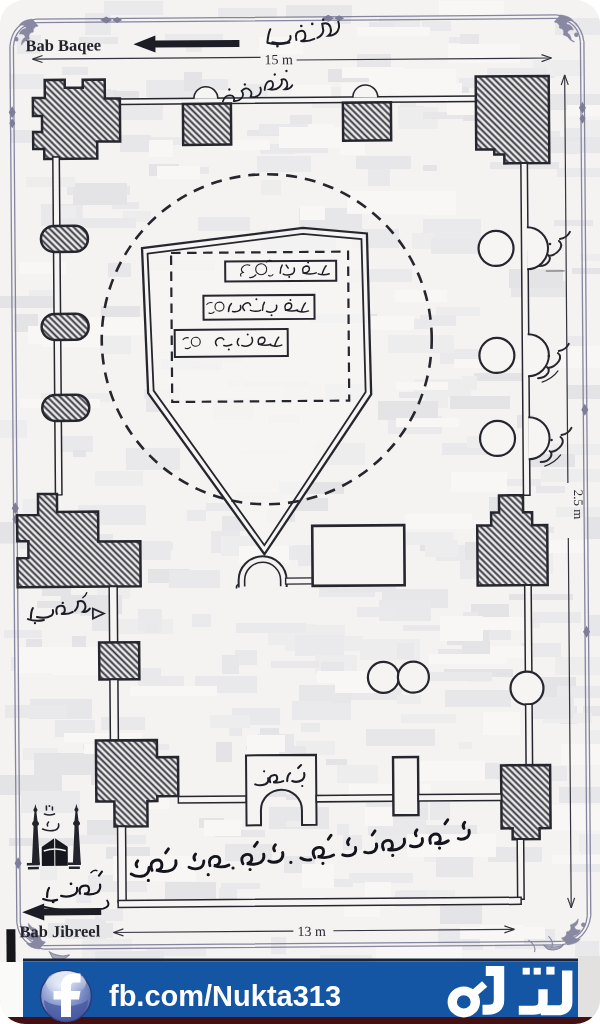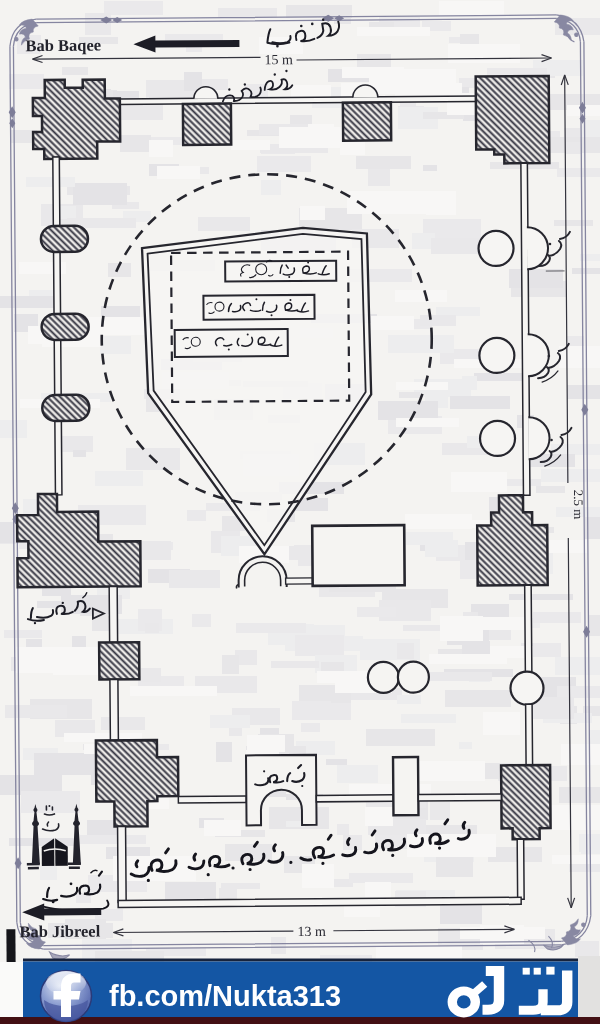--- a/index.html
+++ b/index.html
@@ -1,16 +1,16 @@
 <!DOCTYPE html>
 <html><head>
 <meta charset="utf-8">
 <style>
   html,body{margin:0;padding:0;background:#fff;}
-  #page{width:600px;height:1024px;position:relative;overflow:hidden;background:#f2f1ef;}
+  #page{width:600px;height:1024px;position:relative;overflow:hidden;background:#f2f1ef;border-radius:25px;}
   svg{display:block;}
   .serif{font-family:"Liberation Serif", serif;}
 </style>
 </head>
 <body>
 <div id="page">
 <svg width="600" height="1024" viewBox="0 0 600 1024">
 <defs>
   <pattern id="hatch" width="4.5" height="4.5" patternUnits="userSpaceOnUse" patternTransform="rotate(45)">
     <rect width="4.5" height="4.5" fill="#eceae7"></rect>

